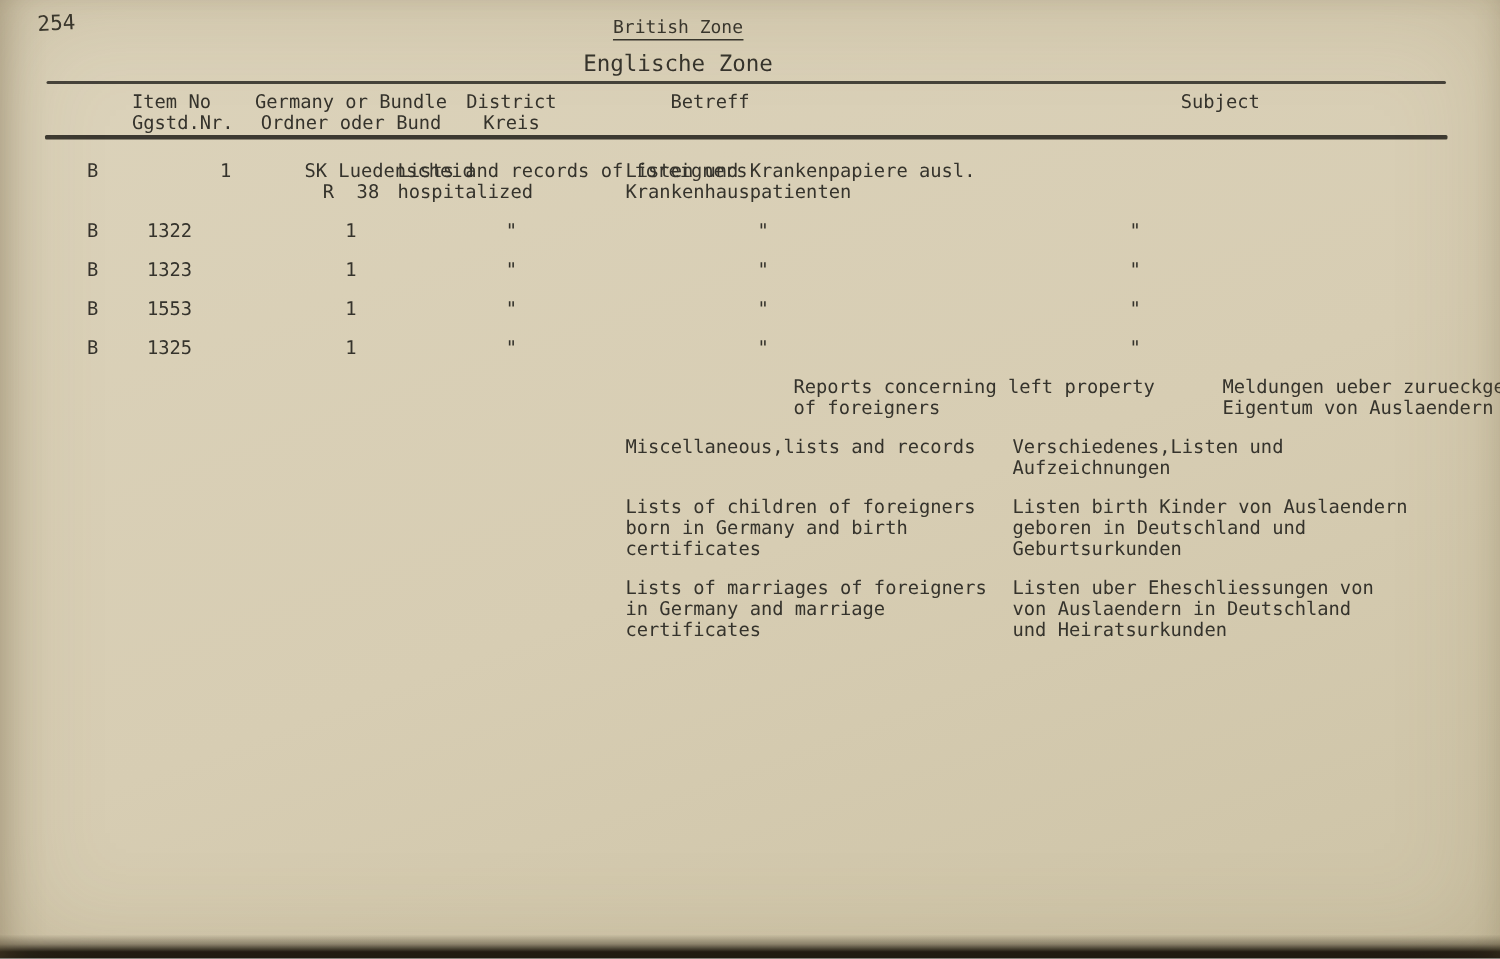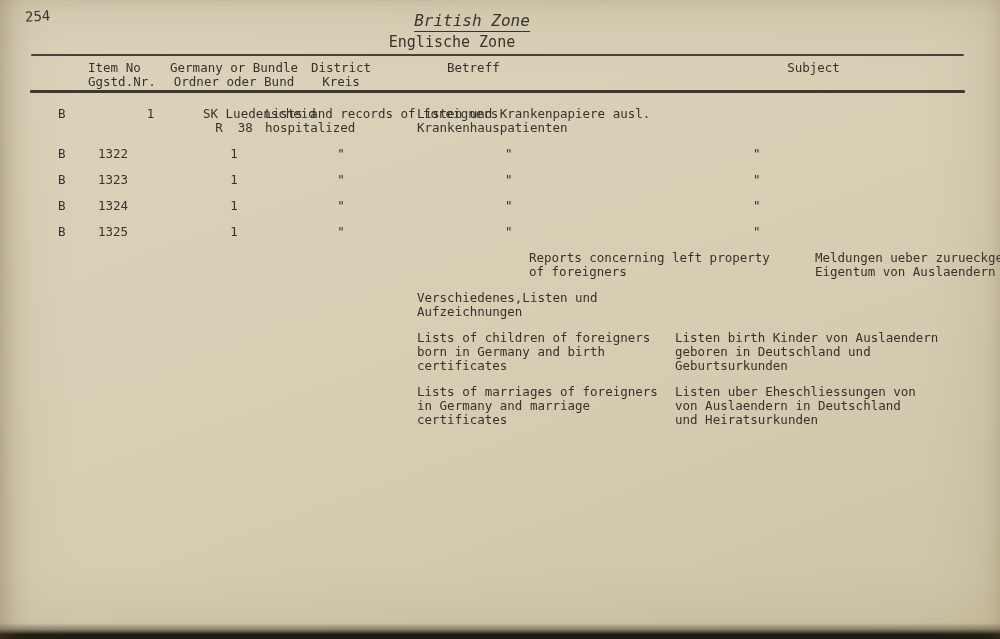--- a/index.html
+++ b/index.html
@@ -19,27 +19,26 @@
     pointer-events: none;
     box-shadow: inset 0 0 70px rgba(120,100,60,0.22),
                 inset 18px 0 28px -18px rgba(100,85,55,0.45),
                 inset -10px 0 20px -14px rgba(100,85,55,0.30);
   }
   .page-number {
     position: absolute; top: 8px; left: 25px;
     font-size: 14px; transform: rotate(-3deg);
   }
   .title {
-    position: absolute; top: 11px; left: 472px;
+    position: absolute; top: 11px; left: 452px;
     transform: translateX(-50%);
-    font-size: 16px;
+    font-size: 12px;
     border-bottom: 1px solid #35332c;
     padding-bottom: 1px;
     white-space: nowrap;
-    font-style: italic;
   }
   .subtitle {
     position: absolute; top: 33px; left: 452px;
     transform: translateX(-50%);
     font-size: 15px;
     white-space: nowrap;
   }
   .rule-top {
     position: absolute; top: 54px; left: 31px; right: 36px;
     height: 2px; background: #45423a; border-radius: 1px;
@@ -130,21 +129,21 @@
       <div class="cell c1">B</div>
       <div class="cell c2">1323</div>
       <div class="cell c3">1</div>
       <div class="cell c4">"</div>
       <div class="cell c5 ds">"</div>
       <div class="cell c6 db">"</div>
     </div>
 
     <div class="row">
       <div class="cell c1">B</div>
-      <div class="cell c2">1324</div>
+      <div class="cell c2">1553</div>
       <div class="cell c3">1</div>
       <div class="cell c4">"</div>
       <div class="cell c5 ds">"</div>
       <div class="cell c6 db">"</div>
     </div>
 
     <div class="row">
       <div class="cell c1">B</div>
       <div class="cell c2">1325</div>
       <div class="cell c3">1</div>
@@ -162,20 +161,21 @@
 of foreigners</div>
       <div class="cell c6">Meldungen ueber zurueckgelassenes
 Eigentum von Auslaendern</div>
     </div>
 
     <div class="row">
       <div class="cell c1"></div>
       <div class="cell c2"></div>
       <div class="cell c3"></div>
       <div class="cell c4"></div>
+      <div class="cell c5">Miscellaneous,lists and records</div>
       <div class="cell c6">Verschiedenes,Listen und
 Aufzeichnungen</div>
     </div>
 
     <div class="row">
       <div class="cell c1"></div>
       <div class="cell c2"></div>
       <div class="cell c3"></div>
       <div class="cell c4"></div>
       <div class="cell c5">Lists of children of foreigners

